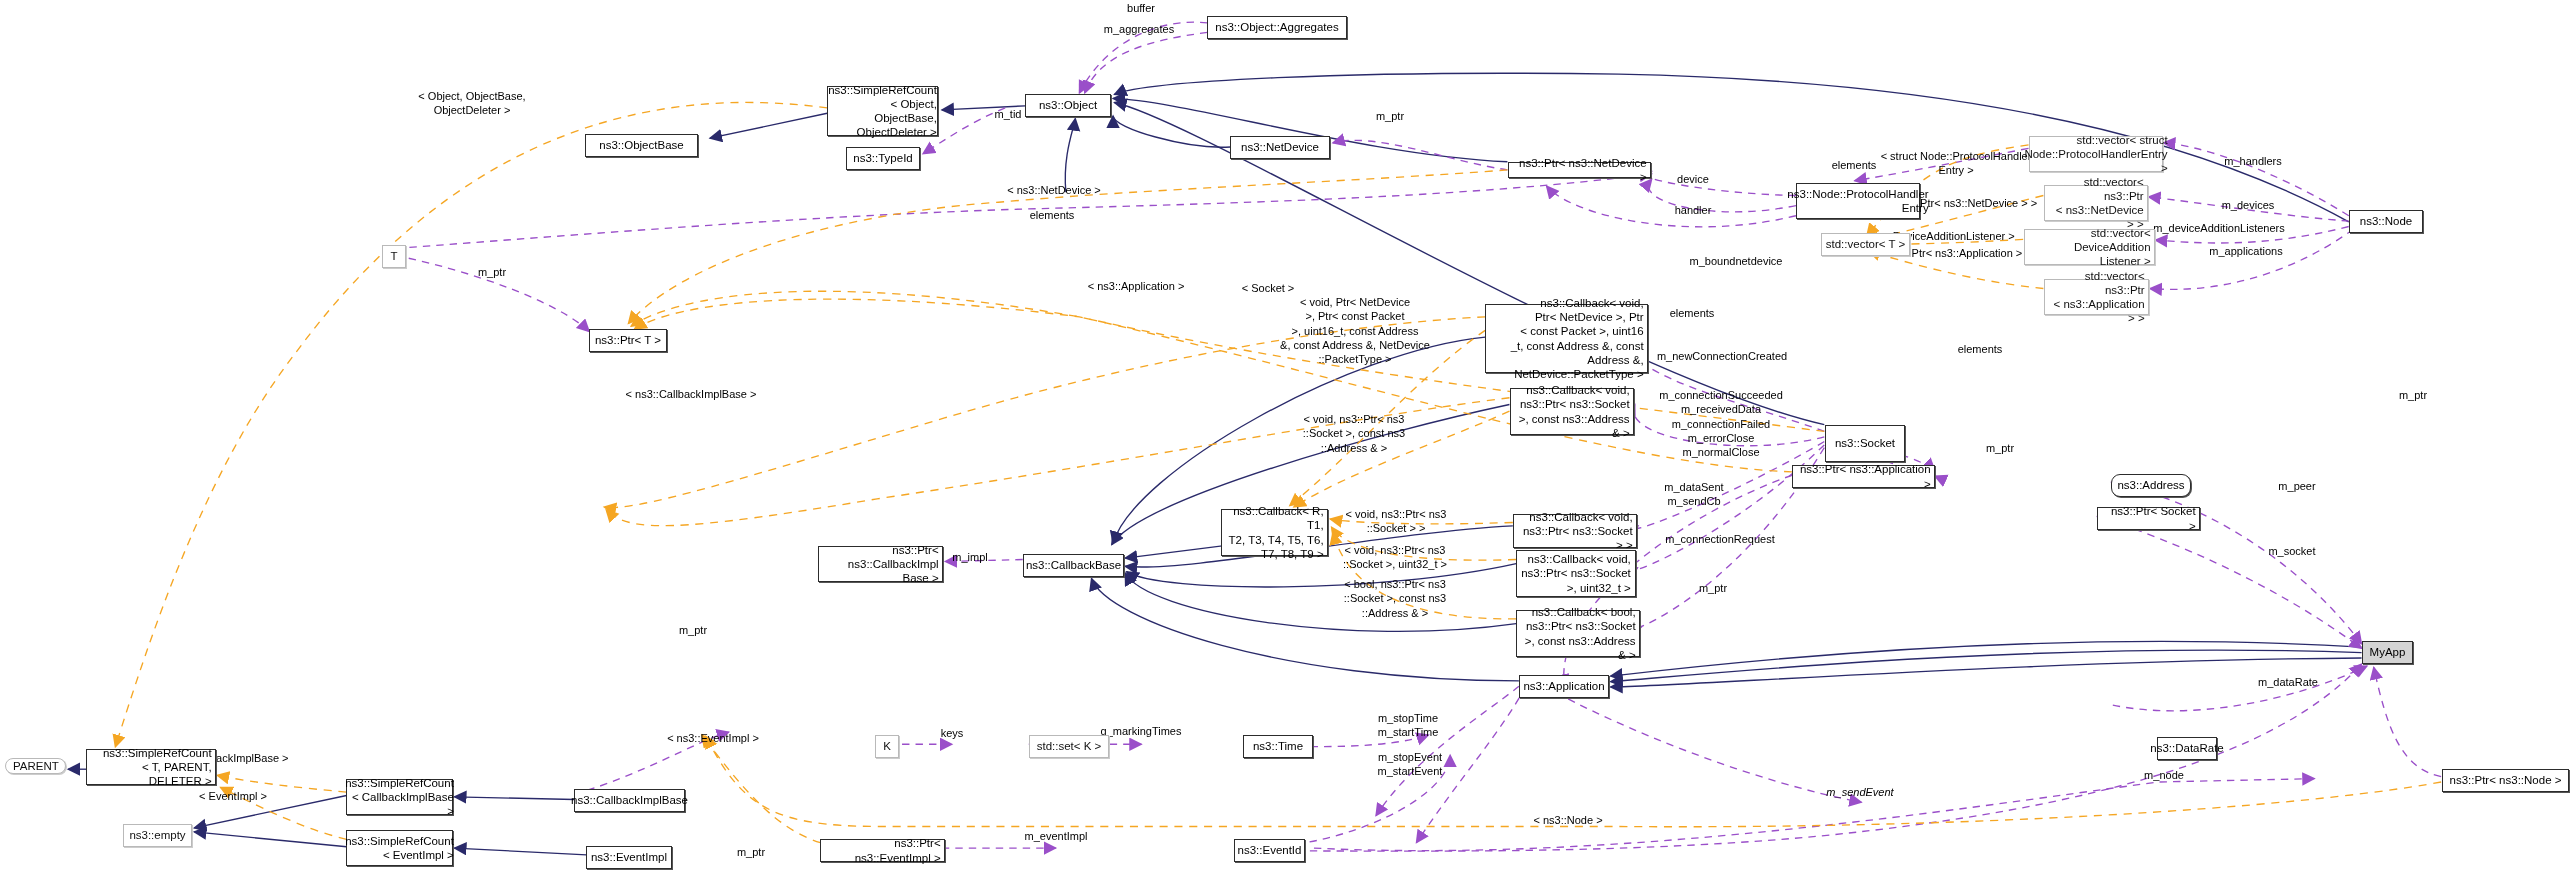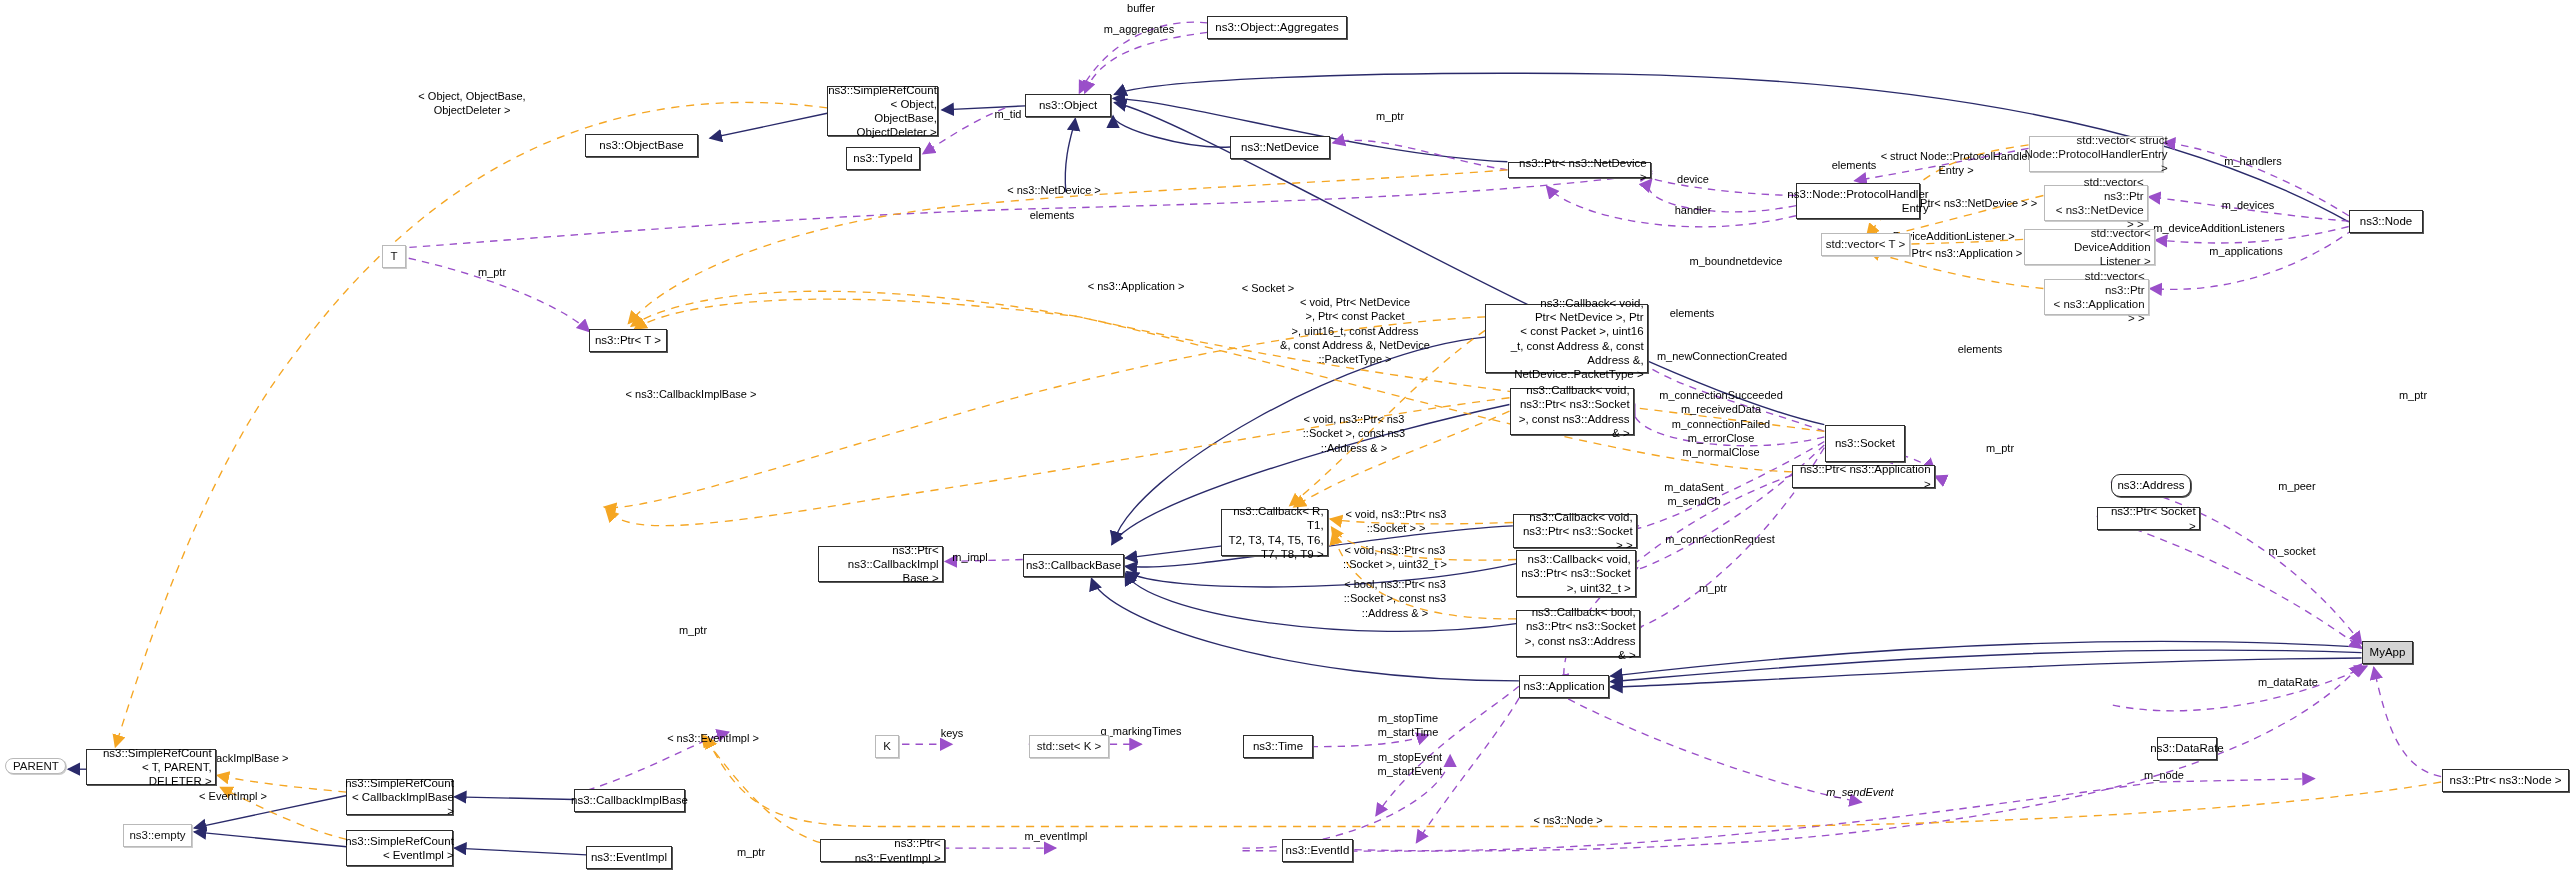--- a/index.html
+++ b/index.html
@@ -216,21 +216,21 @@
 &lt; CallbackImplBase &gt;</div>
       <div class="node" style="left: 574px; top: 789px; width: 111px; height: 23px;">ns3::CallbackImplBase</div>
       <div class="node light" style="left: 123px; top: 824px; width: 69px; height: 23px;">ns3::empty</div>
       <div class="node" style="left: 346px; top: 830px; width: 107px; height: 36px;">ns3::SimpleRefCount
 &lt; EventImpl &gt;</div>
       <div class="node" style="left: 586px; top: 846px; width: 86px; height: 23px;">ns3::EventImpl</div>
       <div class="node light" style="left: 875px; top: 735px; width: 24px; height: 23px;">K</div>
       <div class="node light" style="left: 1029px; top: 735px; width: 80px; height: 23px;">std::set&lt; K &gt;</div>
       <div class="node" style="left: 1243px; top: 735px; width: 70px; height: 23px;">ns3::Time</div>
       <div class="node" style="left: 820px; top: 839px; width: 125px; height: 23px;">ns3::Ptr&lt; ns3::EventImpl &gt;</div>
-      <div class="node" style="left: 1282px; top: 839px; width: 71px; height: 23px;">ns3::EventId</div>
+      <div class="node" style="left: 1234px; top: 839px; width: 71px; height: 23px;">ns3::EventId</div>
       <div class="node" style="left: 2442px; top: 769px; width: 127px; height: 23px;">ns3::Ptr&lt; ns3::Node &gt;</div>
     </div>
   <div id="labels-layer">
       <div class="edge-label" style="left: 1141px; top: 9.4px;">buffer</div>
       <div class="edge-label" style="left: 1139px; top: 30px;">m_aggregates</div>
       <div class="edge-label multi" style="left: 472px; top: 103px;">&lt; Object, ObjectBase,
 ObjectDeleter &gt;</div>
       <div class="edge-label" style="left: 1008px; top: 115px;">m_tid</div>
       <div class="edge-label" style="left: 1390px; top: 117px;">m_ptr</div>
       <div class="edge-label" style="left: 1054px; top: 191px;">&lt; ns3::NetDevice &gt;</div>

